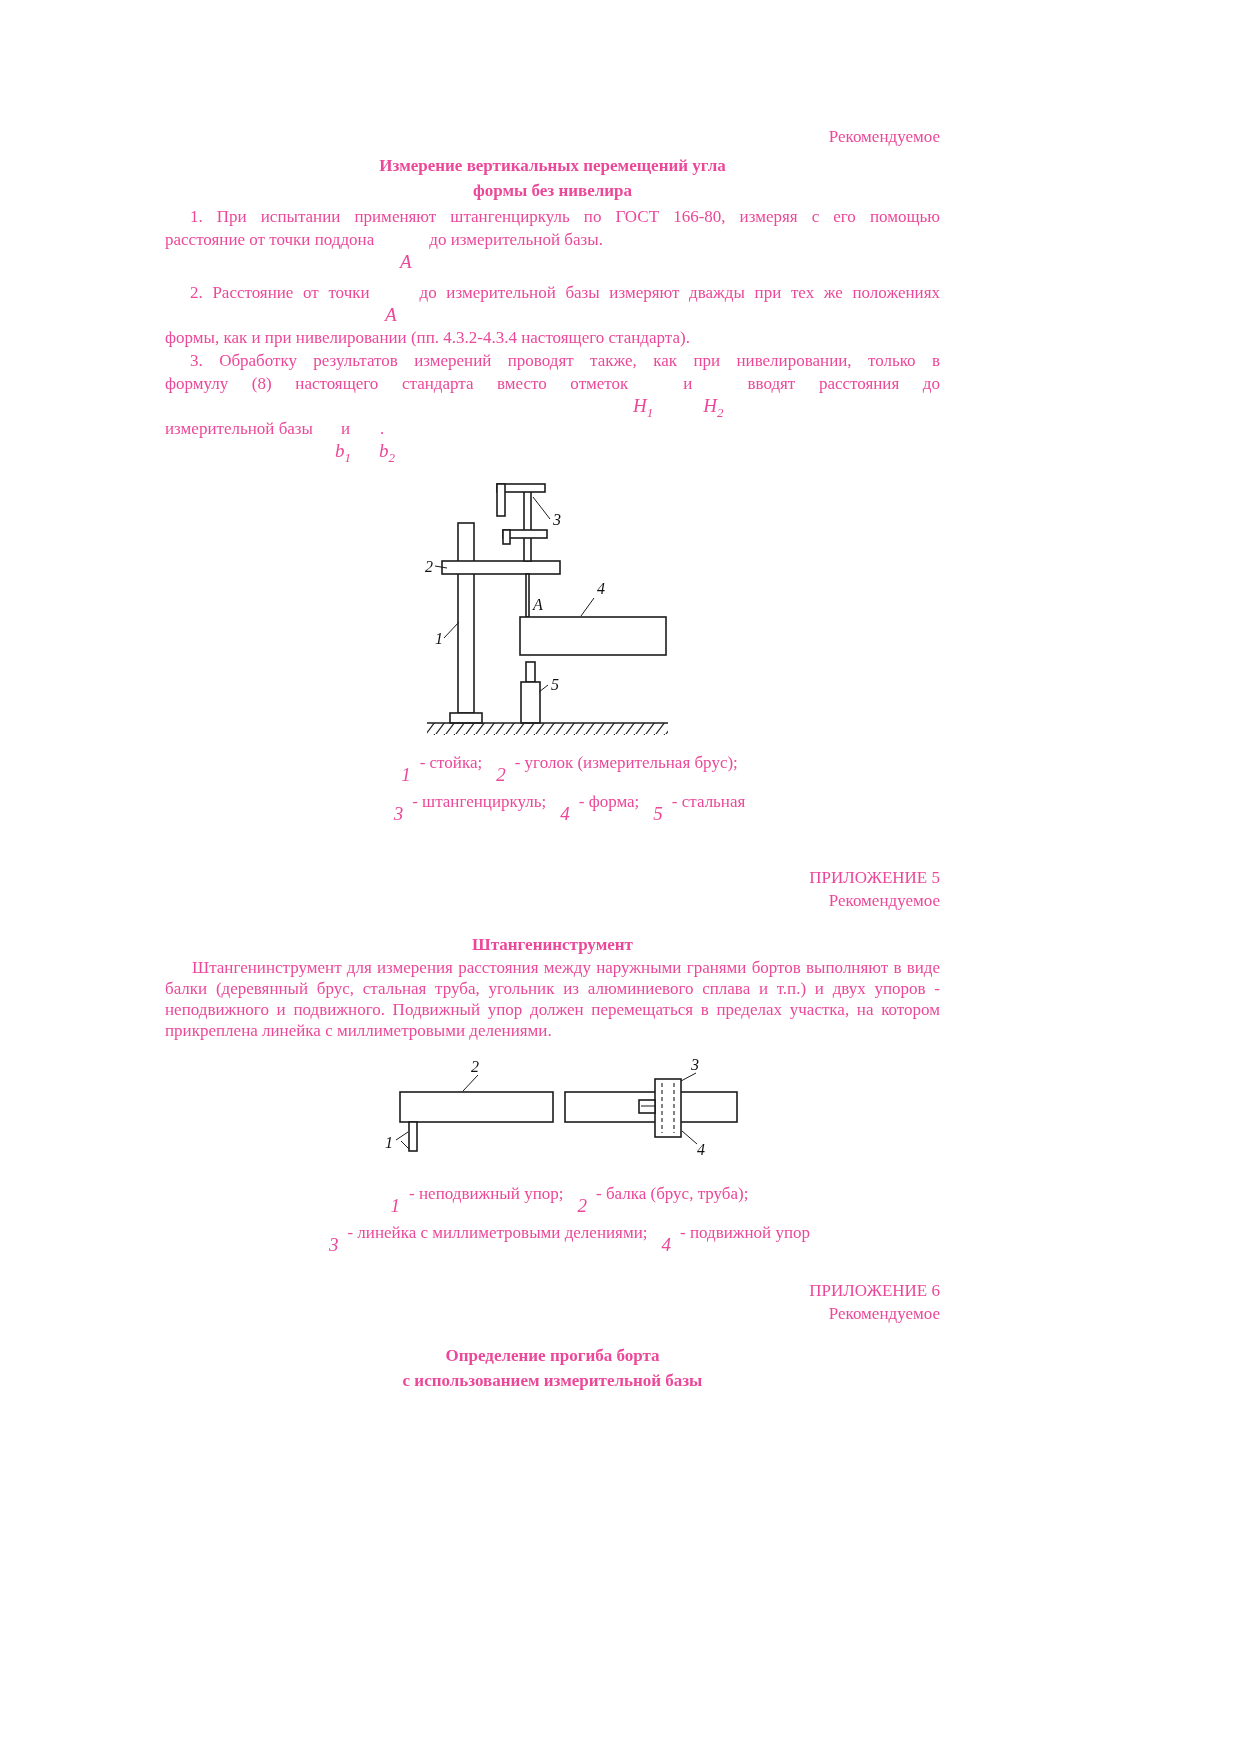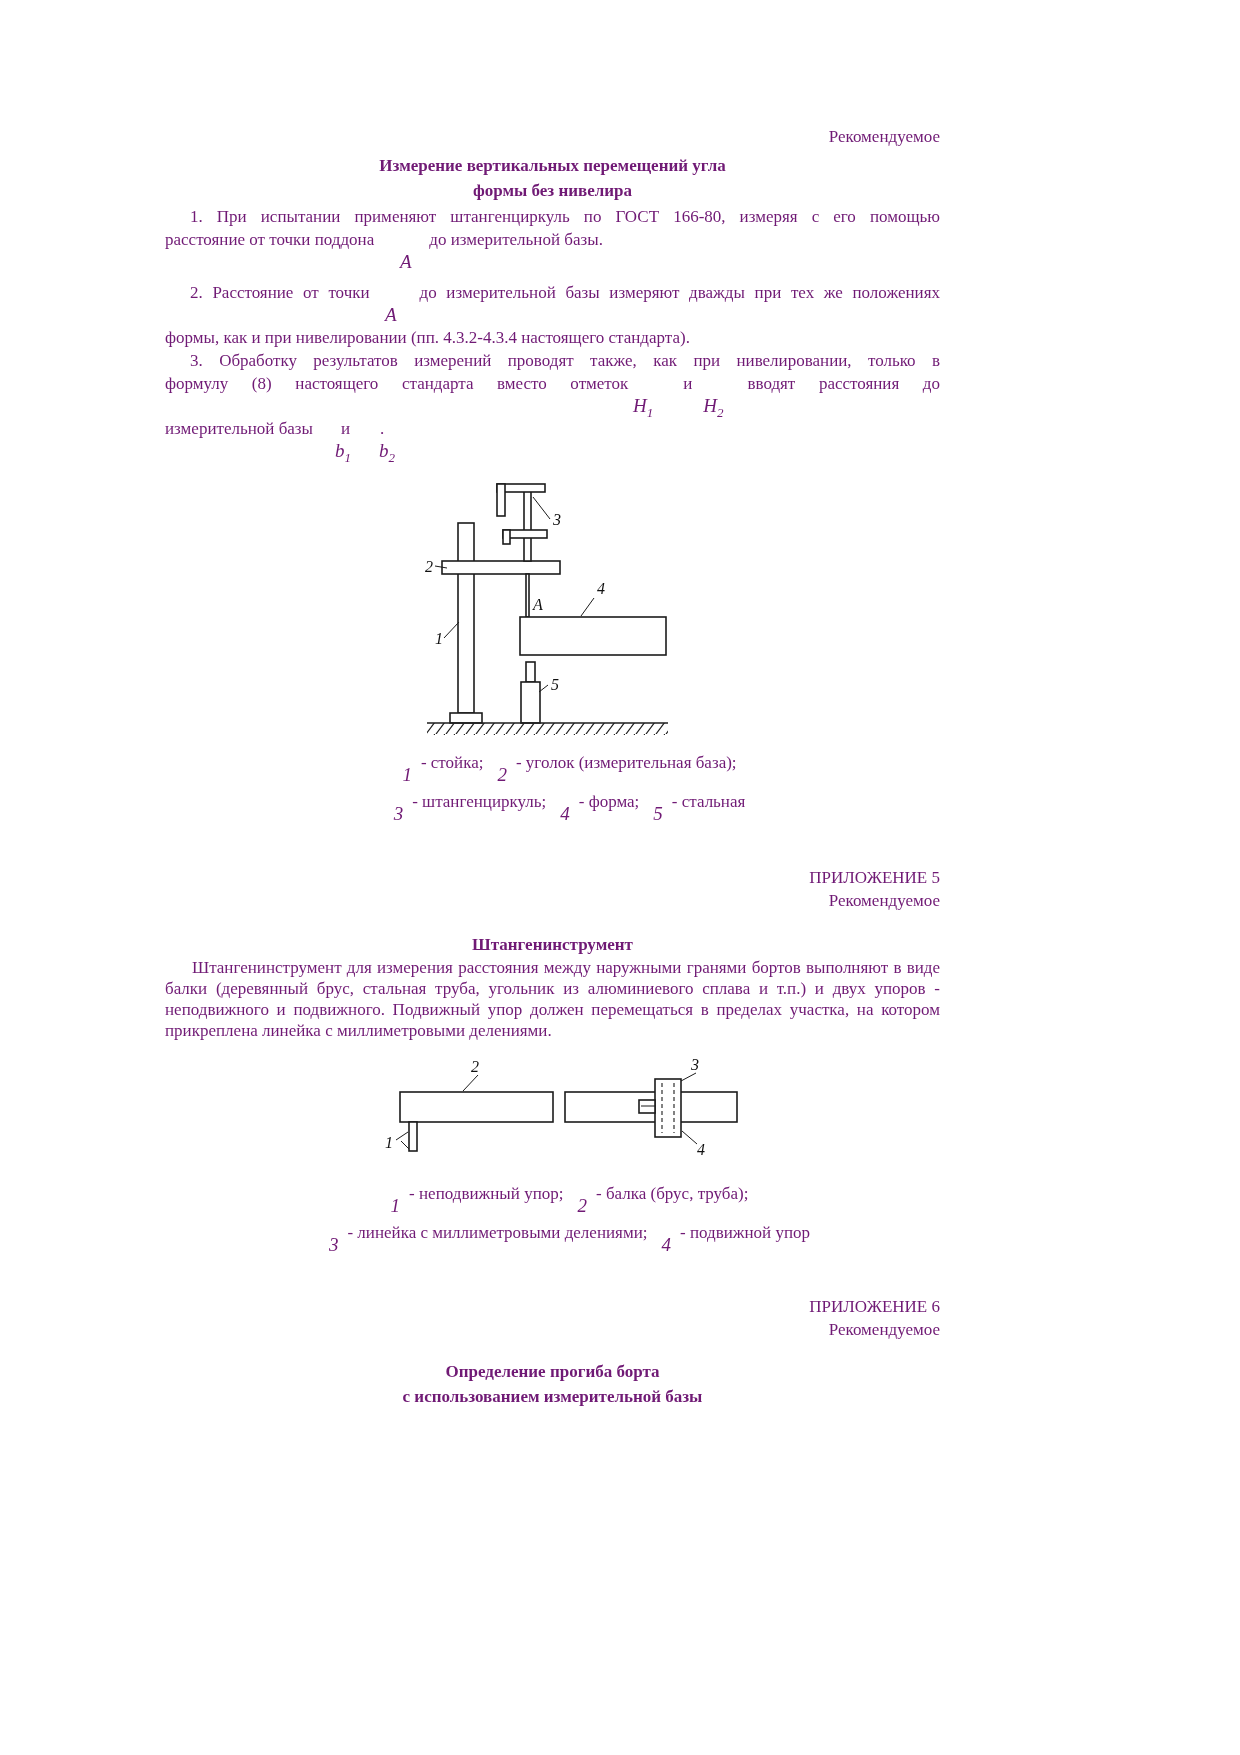--- a/index.html
+++ b/index.html
@@ -1,19 +1,19 @@
 <!DOCTYPE html>
 <html><head>
 <meta charset="utf-8">
 <style>
   * { margin:0; padding:0; box-sizing:border-box; }
   html,body { background:#ffffff; }
   .page {
     position:relative; width:1240px; height:1755px; background:#fff;
-    font-family:"Liberation Serif", serif; color:#701a75; overflow:hidden;
+    font-family:"Liberation Serif", serif; color:#ec4899; overflow:hidden;
   }
   .content { position:absolute; left:165px; top:0; width:775px; padding-top:125px; }
   .line { font-size:17px; line-height:23px; }
   .jline { text-align:justify; text-align-last:justify; }
   .indent { text-indent:25px; }
   .right { text-align:right; }
   .doc-title { font-weight:bold; text-align:center; font-size:17px; line-height:25px; margin-top:5px; }
   .para { margin-top:2px; }
   .gap { display:inline-block; height:1px; vertical-align:baseline; }
   .w28{width:28px;} .w30{width:30px;} .w50{width:50px;} .w55{width:55px;}
@@ -126,21 +126,21 @@
         <text class="dlabel" x="148" y="55">3</text>
         <text class="dlabel" x="192" y="124">4</text>
         <text class="dlabel" x="30" y="174">1</text>
         <text class="dlabel" x="146" y="220">5</text>
         <text class="dlabel" x="128" y="140">А</text>
       </svg>
     </div>
 
     <div class="legend">
       <div class="legend-line">
-        <span class="legend-item"><span class="lnum">1</span><span>- стойка;</span></span><span class="legend-item"><span class="lnum">2</span><span>- уголок (измерительная база);</span></span>
+        <span class="legend-item"><span class="lnum">1</span><span>- стойка;</span></span><span class="legend-item"><span class="lnum">2</span><span>- уголок (измерительная брус);</span></span>
       </div>
       <div class="legend-line">
         <span class="legend-item"><span class="lnum">3</span><span>- штангенциркуль;</span></span><span class="legend-item"><span class="lnum">4</span><span>- форма;</span></span><span class="legend-item"><span class="lnum">5</span><span>- стальная</span></span>
       </div>
     </div>
 
     <div class="appendix-label">ПРИЛОЖЕНИЕ 5</div>
     <div class="appendix-note">Рекомендуемое</div>
 
     <div class="appendix-title">Штангенинструмент</div>
@@ -181,21 +181,21 @@
 
     <div class="legend" style="margin-top:13px">
       <div class="legend-line">
         <span class="legend-item"><span class="lnum">1</span><span>- неподвижный упор;</span></span><span class="legend-item"><span class="lnum">2</span><span>- балка (брус, труба);</span></span>
       </div>
       <div class="legend-line">
         <span class="legend-item"><span class="lnum">3</span><span>- линейка с миллиметровыми делениями;</span></span><span class="legend-item"><span class="lnum">4</span><span>- подвижной упор</span></span>
       </div>
     </div>
 
-    <div class="appendix-label" style="margin-top:36px">ПРИЛОЖЕНИЕ 6</div>
+    <div class="appendix-label" style="margin-top:20px">ПРИЛОЖЕНИЕ 6</div>
     <div class="appendix-note">Рекомендуемое</div>
 
     <div class="appendix-title app6-title">
       <div>Определение прогиба борта</div>
       <div>с использованием измерительной базы</div>
     </div>
 
   </div>
 </div>
 

